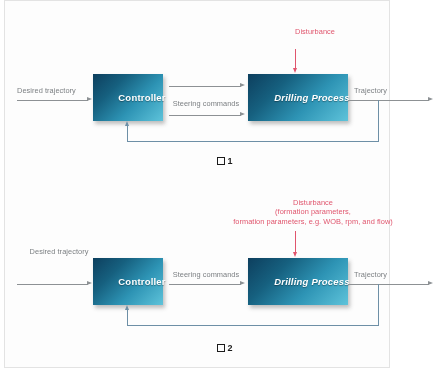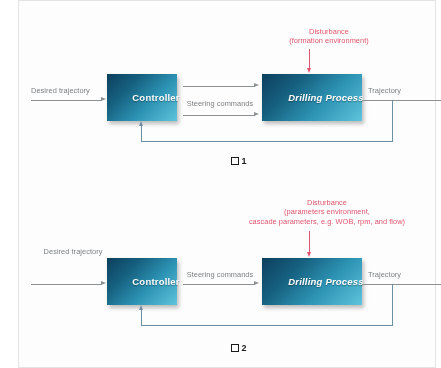--- a/index.html
+++ b/index.html
@@ -2,21 +2,21 @@
 <html><head>
 <meta charset="utf-8">
 <style>
   html,body{margin:0;padding:0;background:#ffffff;}
   body{
     width:441px;height:368px;overflow:hidden;
     font-family:"Liberation Sans","DejaVu Sans",sans-serif;
     -webkit-font-smoothing:antialiased;
   }
   #panel{
-    position:absolute;left:18px;top:0;width:418px;height:368px;
+    position:absolute;left:4px;top:0;width:386px;height:368px;
     background:#fdfdfd;border:1px solid #e3e3e3;box-sizing:border-box;
   }
   .fig{position:absolute;left:0;width:441px;}
   #fig1{top:0;height:184px;}
   #fig2{top:184px;height:184px;}
 
   
   .block{
     position:absolute;box-sizing:border-box;
     background:linear-gradient(135deg,#0d3f5e 0%,#16607f 30%,#2d93b4 62%,#5ec3da 100%);
@@ -80,21 +80,20 @@
 </style>
 </head>
 <body>
 
 <div id="panel">
 
   <div class="fig" id="fig1">
 
     <div class="dist" style="left:235px;top:26px;width:150px;">
       <div>Disturbance</div>
-      <div>(formation environment)</div>
     </div>
     <div class="vd" style="left:290px;top:48px;height:20px;"></div>
     <div class="ad" style="left:287.5px;top:67px;"></div>
 
     <div class="lbl" style="left:12px;top:85px;">Desired trajectory</div>
     <div class="h" style="left:12px;top:99px;width:71px;"></div>
     <div class="ah" style="left:82px;top:96.4px;"></div>
 
     <div class="block ctrl">
       <span>Controller</span>
@@ -124,22 +123,22 @@
 
     <div class="cap" style="top:155px;">
       <span class="tofu"></span><span>1</span>
     </div>
   </div>
 
   <div class="fig" id="fig2">
 
     <div class="dist" style="left:183px;top:13px;width:250px;">
       <div>Disturbance</div>
-      <div>(parameters environment,</div>
-      <div>cascade parameters, e.g. WOB, rpm, and flow)</div>
+      <div>(formation parameters,</div>
+      <div>formation parameters, e.g. WOB, rpm, and flow)</div>
     </div>
     <div class="vd" style="left:290px;top:46px;height:22px;"></div>
     <div class="ad" style="left:287.5px;top:67px;"></div>
 
     <div class="lbl c" style="left:8px;top:62px;width:92px;">
       <div>Desired trajectory</div>
     </div>
     <div class="h" style="left:12px;top:99px;width:71px;"></div>
     <div class="ah" style="left:82px;top:96.4px;"></div>
 

